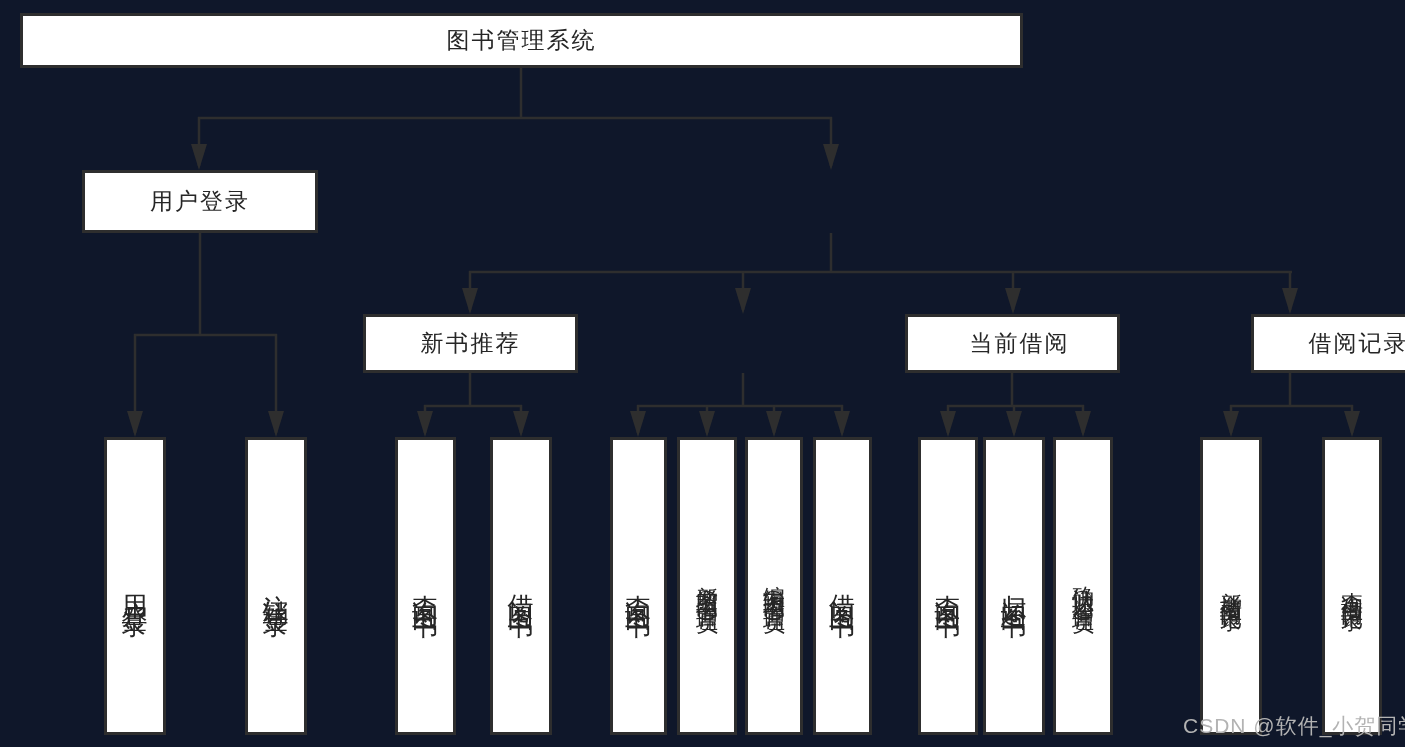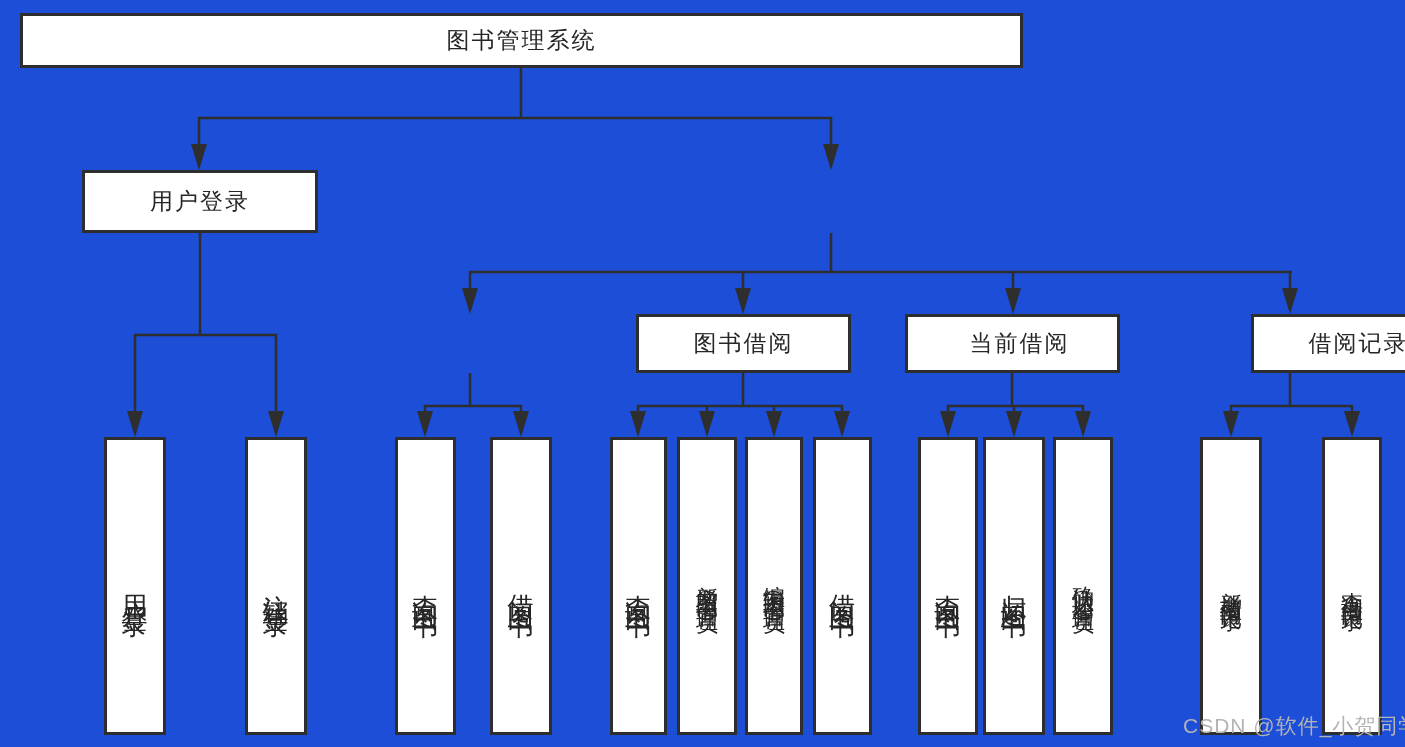--- a/index.html
+++ b/index.html
@@ -1,20 +1,20 @@
 <!DOCTYPE html>
 <html><head>
 <meta charset="utf-8">
 <style>
   html, body { margin: 0; padding: 0; background: #ffffff; }
   .canvas {
     position: relative;
     width: 1405px;
     height: 747px;
-    background: #1d4ed8;
+    background: #0f172a;
     font-family: "Liberation Sans", "DejaVu Sans", sans-serif;
     color: #2b2b2b;
     overflow: hidden;
   }
   .connector-layer {
     position: absolute;
     left: 0; top: 0;
     width: 1405px; height: 747px;
     z-index: 1;
   }
@@ -159,22 +159,22 @@
   </svg>
 
   <div class="node node-root">
     <span>图书管理系统</span>
   </div>
 
   <div class="node node-l2a">
     <span>用户登录</span>
   </div>
 
-  <div class="node node-l3b">
-    <span>图书借阅</span>
+  <div class="node node-l3a">
+    <span>新书推荐</span>
   </div>
   <div class="node node-l3c">
     <span>当前借阅</span>
   </div>
   <div class="node node-l3d">
     <span>借阅记录</span>
   </div>
 
   <div class="node leaf leaf-1">
     <span>用户登录</span>

